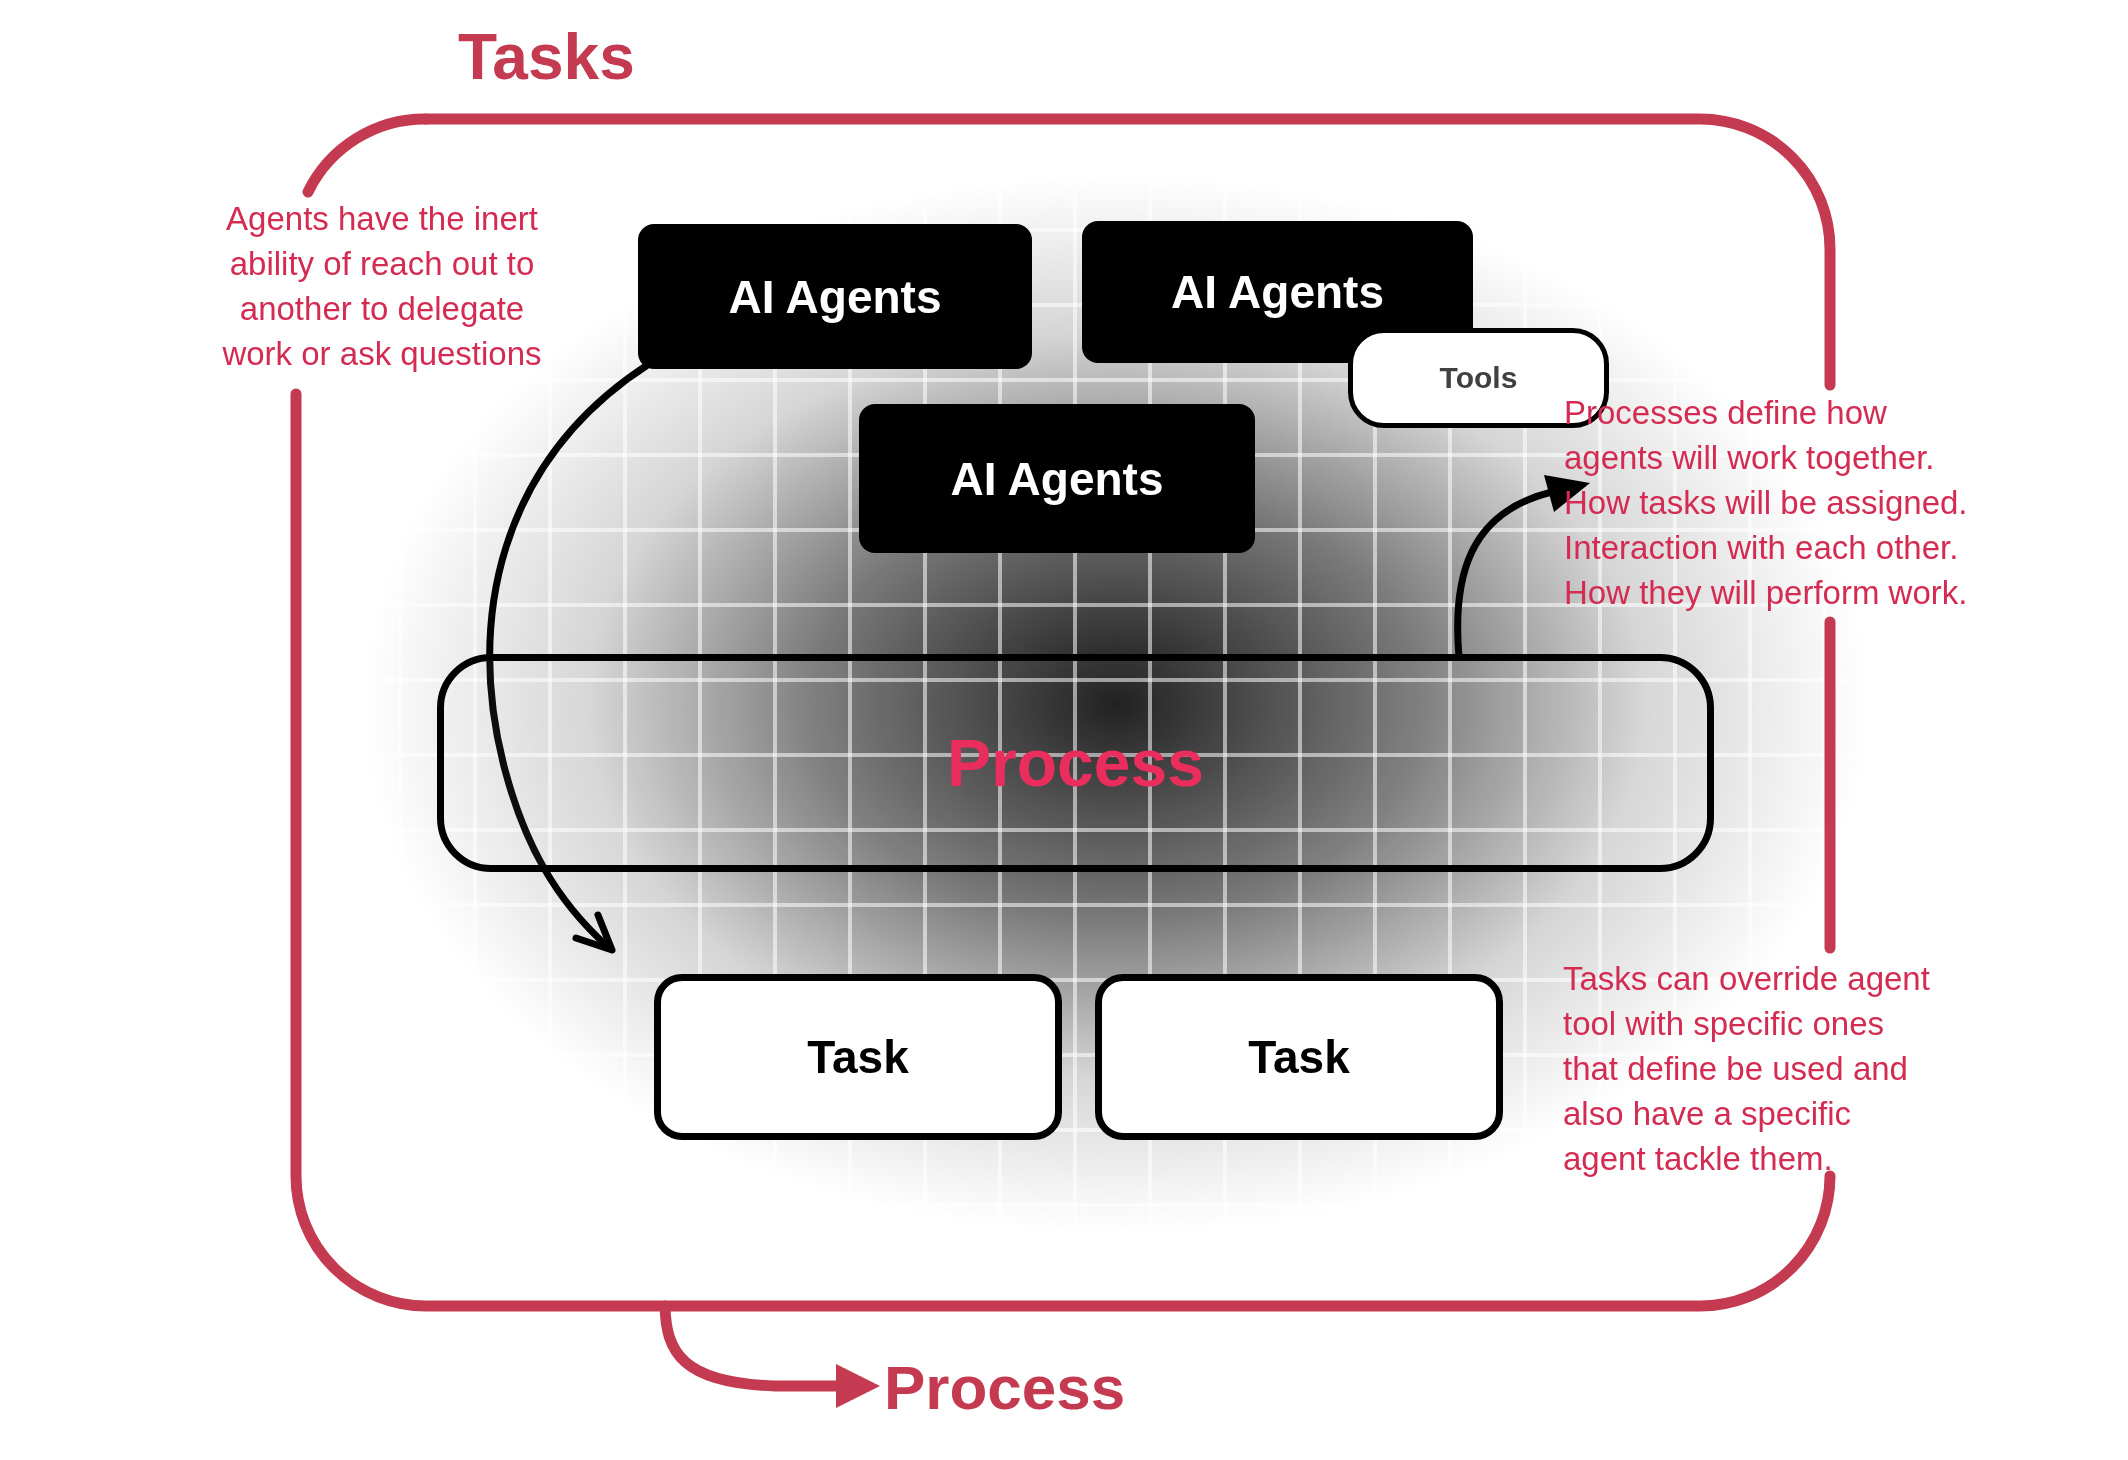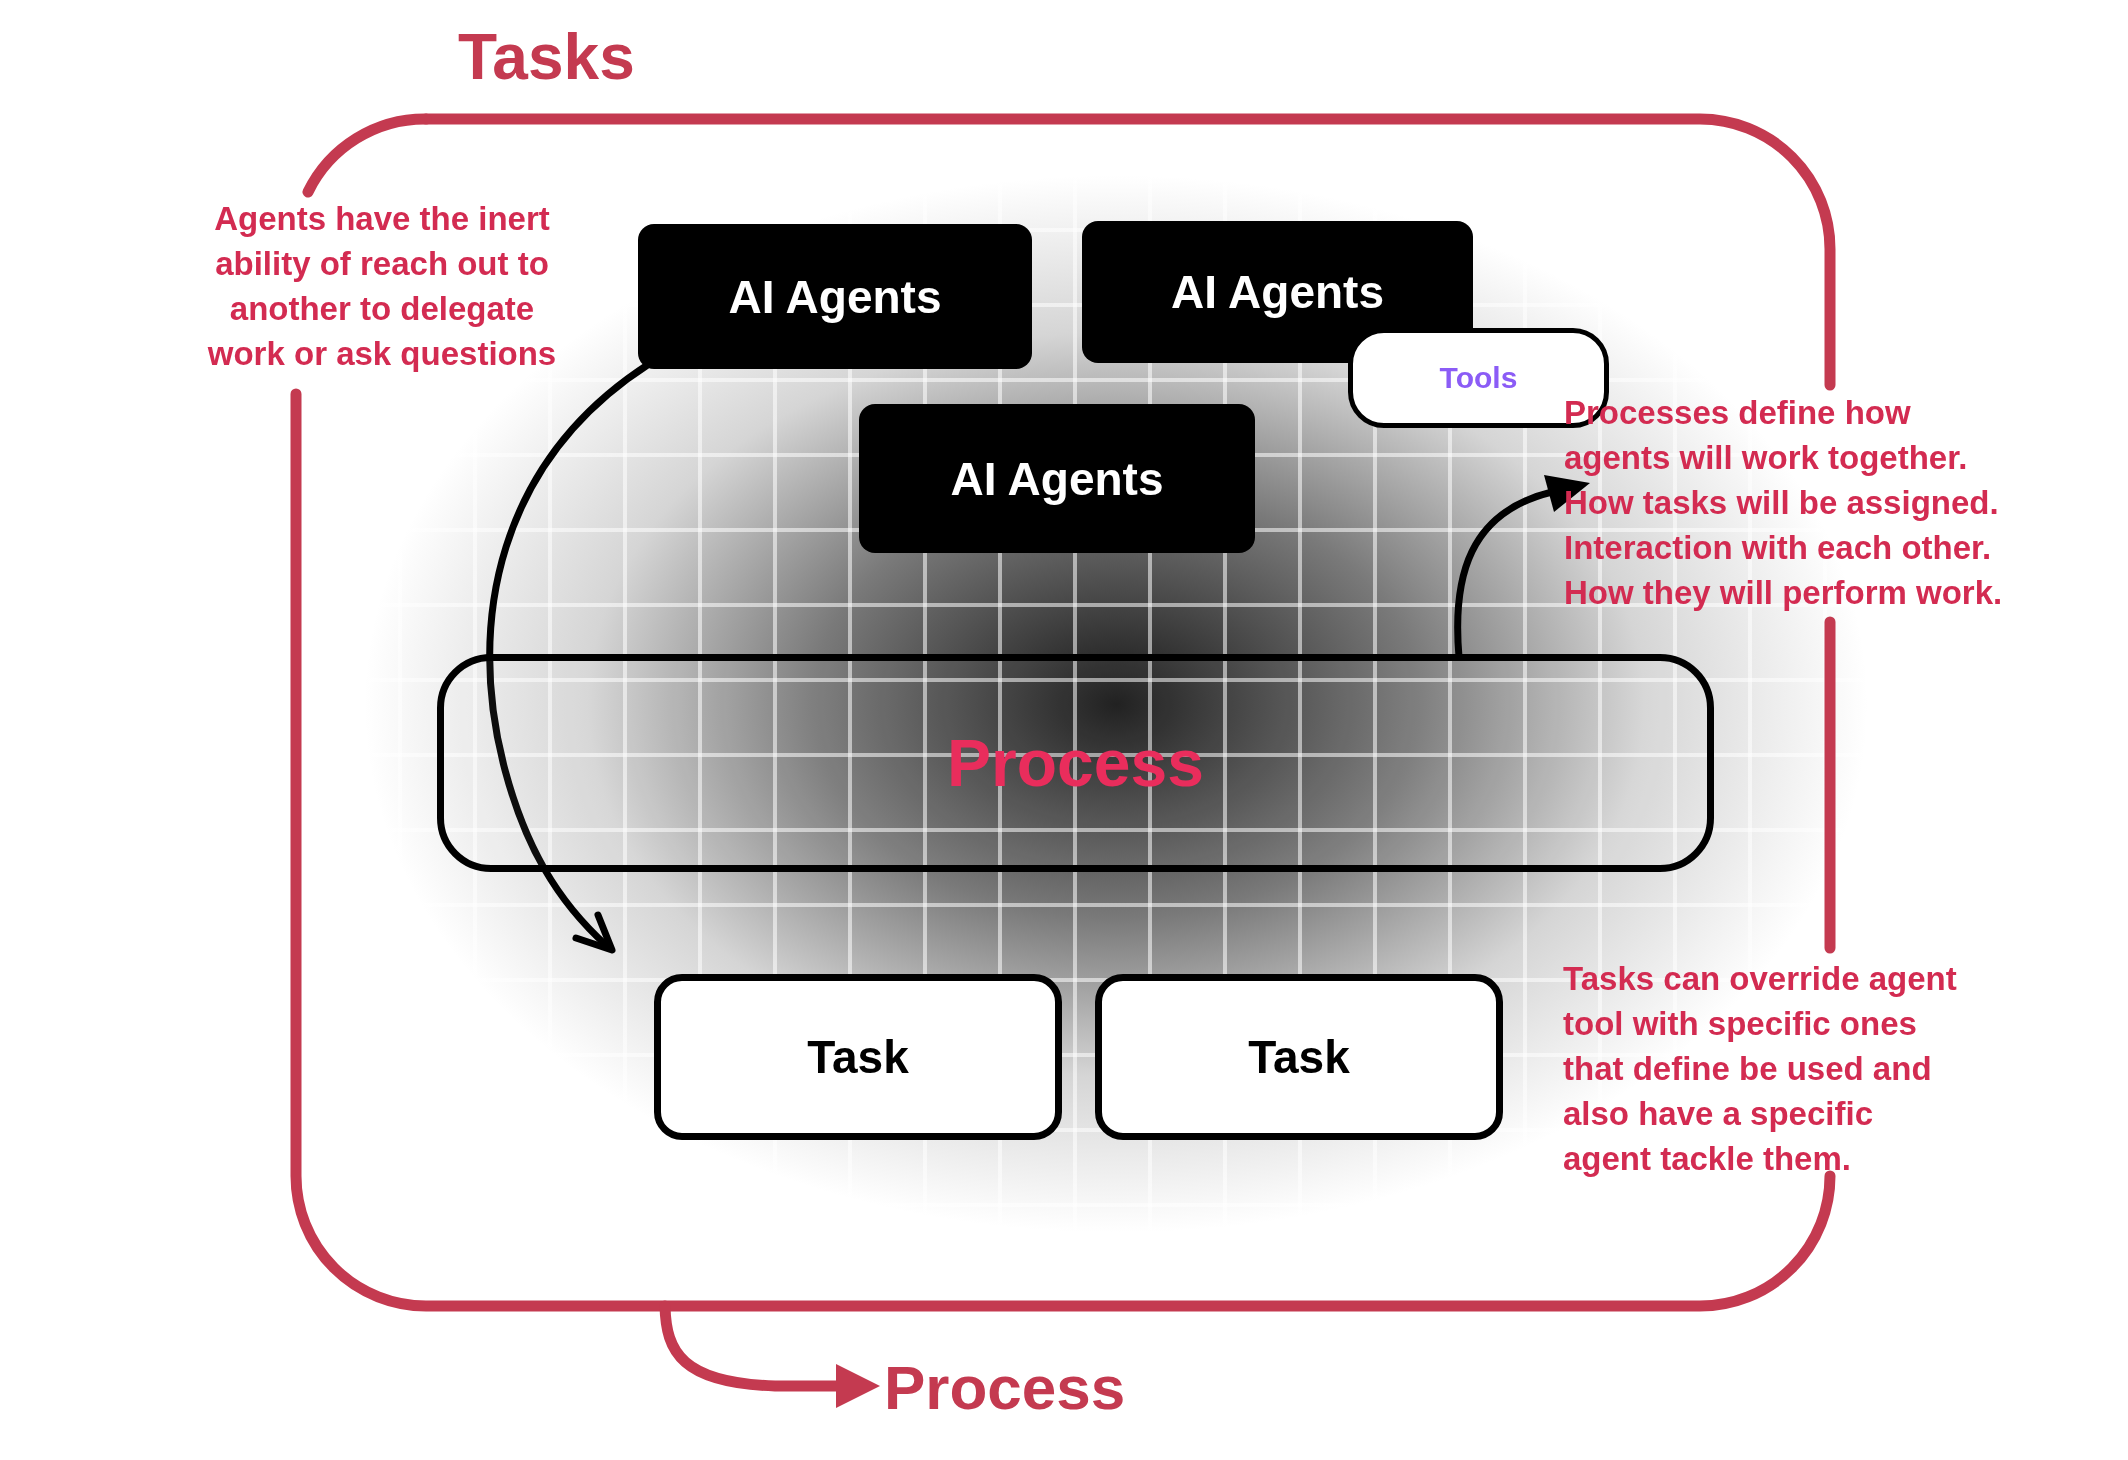--- a/index.html
+++ b/index.html
@@ -25,33 +25,33 @@
   .red-fill  { fill: var(--crimson); }
   .black-line { stroke: #000; stroke-width: 7; fill: none; stroke-linecap: round; stroke-linejoin: round; }
   .black-fill { fill: #000; }
 
   .box { position: absolute; display: flex; align-items: center; justify-content: center; font-weight: bold; }
   .agent { background: #000; color: #fff; border-radius: 16px; font-size: 46px; }
   #agent-1 { left: 638px;  top: 224px; width: 394px; height: 145px; }
   #agent-2 { left: 1082px; top: 221px; width: 391px; height: 142px; }
   #agent-3 { left: 859px;  top: 404px; width: 396px; height: 149px; }
   #tools   { left: 1348px; top: 328px; width: 251px; height: 90px;
-             background: #fff; border: 5px solid #000; border-radius: 36px; font-size: 30px; color: #8b5cf6; }
+             background: #fff; border: 5px solid #000; border-radius: 36px; font-size: 30px; color: #404040; }
   #process { left: 437px; top: 654px; width: 1263px; height: 204px;
              border: 7px solid #000; border-radius: 54px;
              background: rgba(255,255,255,.05); color: var(--process_red); font-size: 66px; text-align: center; }
   .task    { background: #fff; border: 7px solid #000; border-radius: 28px; font-size: 46px; color: #000; }
   #task-1  { left: 654px;  top: 974px; width: 394px; height: 152px; }
   #task-2  { left: 1095px; top: 974px; width: 394px; height: 152px; }
 
   .headline { position: absolute; font-weight: bold; color: var(--crimson); }
   #crew-title    { left: 458px; top: 20px;  font-size: 64px; }
   #outcome-label { left: 884px; top: 1352px; font-size: 62px; }
 
-  .note { position: absolute; font-weight: bold; font-size: 33px; line-height: 45px;
+  .note { position: absolute; font-weight: normal; font-size: 33px; line-height: 45px;
           color: var(--annotation_red); white-space: pre-line; }
   #note-left         { left: 186px;  top: 196px; width: 392px; text-align: center; }
   #note-right-top    { left: 1564px; top: 390px; }
   #note-right-bottom { left: 1563px; top: 956px; }
 </style>
 </head>
 <body>
 
 <div id="grid-bg"></div>
 

